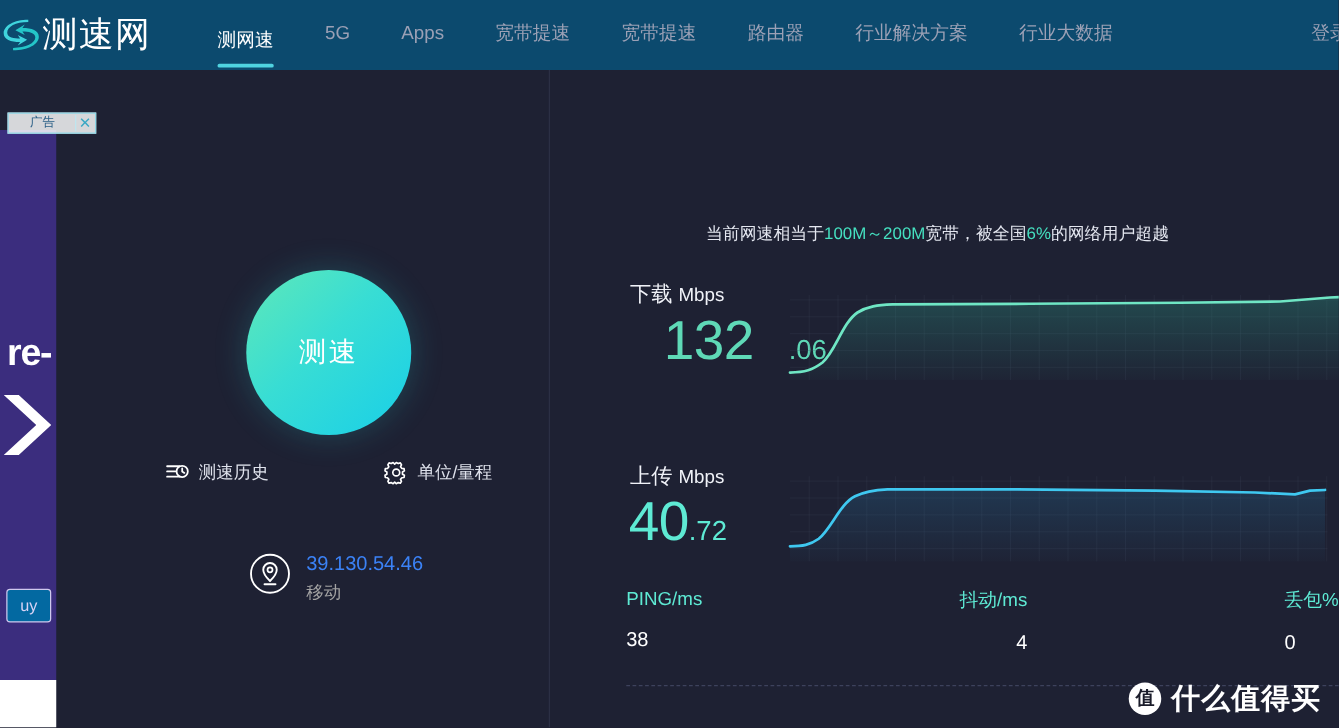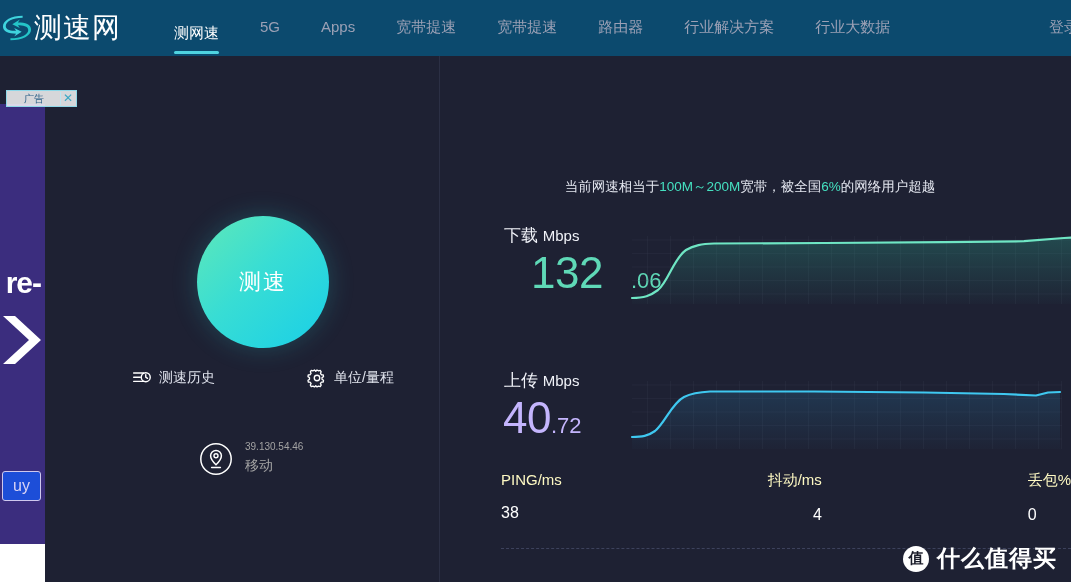--- a/index.html
+++ b/index.html
@@ -114,23 +114,23 @@
     top: 208px;
     width: 44px;
     height: 56px;
   }
   .ad-btn {
     position: absolute;
     right: 4px;
     top: 367px;
     padding: 5px 10px;
     border: 1.5px solid #cfc8ee;
-    background: #1d4ed8;
+    background: #0369a1;
     color: #d9d3f5;
-    font-size: 16px;
+    font-size: 13px;
     border-radius: 3px;
     white-space: nowrap;
   }
   .ad-whitebox {
     position: absolute;
     left: 0;
     top: 544px;
     width: 45px;
     height: 38px;
     background: #ffffff;
@@ -234,22 +234,22 @@
     margin-bottom: 20px;
   }
   .info-ico {
     width: 34px; height: 34px;
     flex: 0 0 34px;
     margin-right: 12px;
     margin-top: 2px;
   }
   .info-lines { line-height: 1.45; }
   .info-l1 {
-    font-size: 10px;
-    color: #a3a3a3;
+    font-size: 16px;
+    color: #3b82f6;
     white-space: nowrap;
   }
   .info-l2 {
     font-size: 14px;
     color: #a3a3a3;
     white-space: nowrap;
   }
   .info-link {
     font-size: 13px;
     color: #3fb8d8;
@@ -295,21 +295,21 @@
     white-space: nowrap;
     line-height: 1;
   }
   .mv-int {
     font-size: 44px;
     font-weight: 400;
     letter-spacing: -0.5px;
   }
   .mv-dec { font-size: 22px; }
   .dl .mv-int, .dl .mv-dec { color: #5fd9b7; margin-left: 28px; }
-  .ul .mv-int, .ul .mv-dec { color: #c4b5fd; text-align: right; }
+  .ul .mv-int, .ul .mv-dec { color: #5eead4; text-align: right; }
 
   .chart {
     position: absolute;
     left: 195px;
     top: 2px;
     width: 472px;
     height: 98px;
   }
   .chart svg { display: block; }
 
@@ -319,21 +319,21 @@
     left: 72px; top: 415px;
     width: 570px;
     display: flex;
     justify-content: space-between;
   }
   .stat { text-align: right; }
   .stat.first  { text-align: left; }
   .stat.last   { text-align: left; }
   .stat-label {
     font-size: 15px;
-    color: #fef9c3;
+    color: #5eead4;
     white-space: nowrap;
   }
   .stat-value {
     margin-top: 16px;
     font-size: 16px;
     color: #ffffff;
   }
   .divider {
     position: absolute;
     left: 72px;

